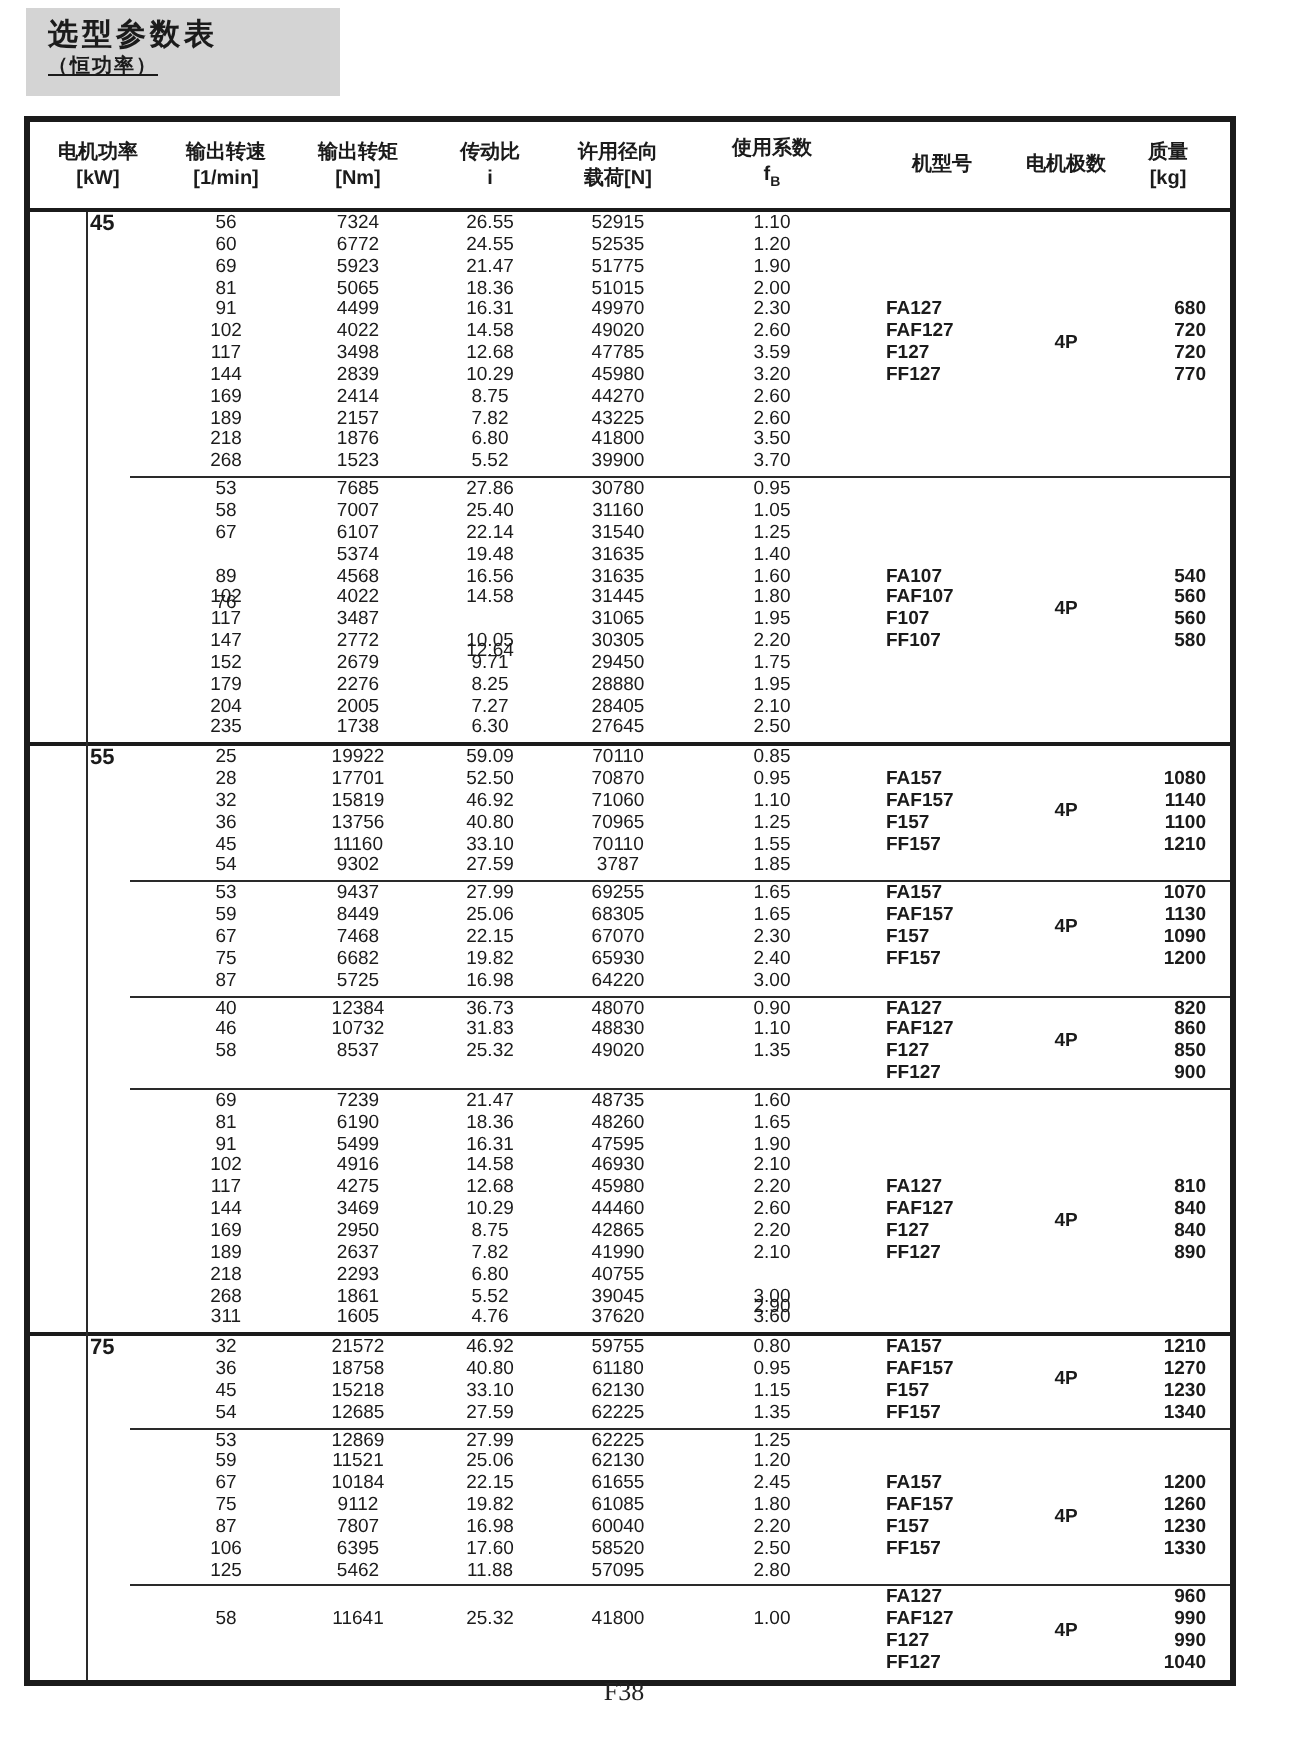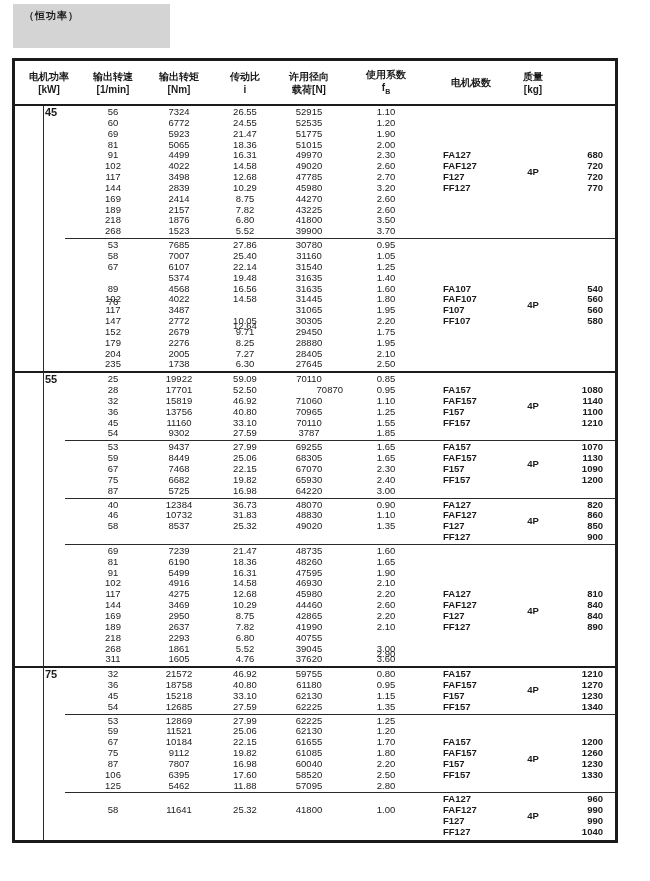--- a/index.html
+++ b/index.html
@@ -5,21 +5,21 @@
   html,body{margin:0;padding:0;background:#ffffff;}
   .page{
     position:relative;width:650px;height:881px;background:#ffffff;
     font-family:"Liberation Sans","DejaVu Sans",sans-serif;color:#1b1b1b;overflow:hidden;
   }
   .title-box{
     position:absolute;left:13px;top:4px;width:157px;height:44px;
     background:#d4d4d4;box-sizing:border-box;padding:5px 0 0 11px;
   }
   .title-main{font-size:15px;font-weight:bold;letter-spacing:2px;line-height:18px;}
-  .title-sub{font-size:10px;font-weight:bold;letter-spacing:1px;line-height:14px;}
+  .title-sub{font-size:10px;font-weight:bold;letter-spacing:1px;line-height:14px;text-decoration:underline;}
   .param-table{
     position:absolute;left:12px;top:58px;width:600px;
     border:3px solid #1b1b1b;background:#ffffff;
   }
   .thead{
     display:grid;height:43px;
     grid-template-columns:68px 60px 72px 60px 68px 86px 84px 40px 62px;
     border-bottom:2px solid #1b1b1b;align-content:center;
   }
   .th{
@@ -48,20 +48,21 @@
     position:absolute;left:12px;top:838px;width:600px;text-align:center;
     font-family:"Liberation Serif","DejaVu Serif",serif;font-size:13px;color:#222;
   }
 </style>
 </head>
 <body>
 
 <div class="page">
 
   <div class="title-box">
+    <div class="title-main">选型参数表</div>
     <div class="title-sub">（恒功率）</div>
   </div>
 
   <div class="param-table">
     <div class="thead">
       <div class="th">
         <span>电机功率</span>
         <span>[kW]</span>
       </div>
       <div class="th">
@@ -76,20 +77,23 @@
         <span>传动比</span>
         <span>i</span>
       </div>
       <div class="th">
         <span>许用径向</span>
         <span>载荷[N]</span>
       </div>
       <div class="th">
         <span>使用系数</span>
         <span><span>f</span><sub>B</sub></span>
+      </div>
+      <div class="th">
+        <span>机型号</span>
       </div>
       <div class="th">
         <span>电机极数</span>
       </div>
       <div class="th">
         <span>质量</span>
         <span>[kg]</span>
       </div>
     </div>
     <div class="tbody">
@@ -123,21 +127,21 @@
           <div class="cell" style="grid-area: 5 / 6;">2.30</div>
           <div class="cell" style="grid-area: 6 / 2;">102</div>
           <div class="cell" style="grid-area: 6 / 3;">4022</div>
           <div class="cell" style="grid-area: 6 / 4;">14.58</div>
           <div class="cell" style="grid-area: 6 / 5;">49020</div>
           <div class="cell" style="grid-area: 6 / 6;">2.60</div>
           <div class="cell" style="grid-area: 7 / 2;">117</div>
           <div class="cell" style="grid-area: 7 / 3;">3498</div>
           <div class="cell" style="grid-area: 7 / 4;">12.68</div>
           <div class="cell" style="grid-area: 7 / 5;">47785</div>
-          <div class="cell" style="grid-area: 7 / 6;">2.70</div>
+          <div class="cell" style="grid-area: 7 / 6;">3.59</div>
           <div class="cell" style="grid-area: 8 / 2;">144</div>
           <div class="cell" style="grid-area: 8 / 3;">2839</div>
           <div class="cell" style="grid-area: 8 / 4;">10.29</div>
           <div class="cell" style="grid-area: 8 / 5;">45980</div>
           <div class="cell" style="grid-area: 8 / 6;">3.20</div>
           <div class="cell" style="grid-area: 9 / 2;">169</div>
           <div class="cell" style="grid-area: 9 / 3;">2414</div>
           <div class="cell" style="grid-area: 9 / 4;">8.75</div>
           <div class="cell" style="grid-area: 9 / 5;">44270</div>
           <div class="cell" style="grid-area: 9 / 6;">2.60</div>
@@ -242,21 +246,21 @@
         <div class="block">
           <div class="cell power" style="grid-area: 1 / 1;">55</div>
           <div class="cell" style="grid-area: 1 / 2;">25</div>
           <div class="cell" style="grid-area: 1 / 3;">19922</div>
           <div class="cell" style="grid-area: 1 / 4;">59.09</div>
           <div class="cell" style="grid-area: 1 / 5;">70110</div>
           <div class="cell" style="grid-area: 1 / 6;">0.85</div>
           <div class="cell" style="grid-area: 2 / 2;">28</div>
           <div class="cell" style="grid-area: 2 / 3;">17701</div>
           <div class="cell" style="grid-area: 2 / 4;">52.50</div>
-          <div class="cell" style="grid-area: 2 / 5; text-align: right;">70870</div>
+          <div class="cell" style="grid-area: 2 / 5;">70870</div>
           <div class="cell" style="grid-area: 2 / 6;">0.95</div>
           <div class="cell" style="grid-area: 3 / 2;">32</div>
           <div class="cell" style="grid-area: 3 / 3;">15819</div>
           <div class="cell" style="grid-area: 3 / 4;">46.92</div>
           <div class="cell" style="grid-area: 3 / 5;">71060</div>
           <div class="cell" style="grid-area: 3 / 6;">1.10</div>
           <div class="cell" style="grid-area: 4 / 2;">36</div>
           <div class="cell" style="grid-area: 4 / 3;">13756</div>
           <div class="cell" style="grid-area: 4 / 4;">40.80</div>
           <div class="cell" style="grid-area: 4 / 5;">70965</div>
@@ -454,21 +458,21 @@
           <div class="cell" style="grid-area: 1 / 6;">1.25</div>
           <div class="cell" style="grid-area: 2 / 2;">59</div>
           <div class="cell" style="grid-area: 2 / 3;">11521</div>
           <div class="cell" style="grid-area: 2 / 4;">25.06</div>
           <div class="cell" style="grid-area: 2 / 5;">62130</div>
           <div class="cell" style="grid-area: 2 / 6;">1.20</div>
           <div class="cell" style="grid-area: 3 / 2;">67</div>
           <div class="cell" style="grid-area: 3 / 3;">10184</div>
           <div class="cell" style="grid-area: 3 / 4;">22.15</div>
           <div class="cell" style="grid-area: 3 / 5;">61655</div>
-          <div class="cell" style="grid-area: 3 / 6;">1.70</div>
+          <div class="cell" style="grid-area: 3 / 6;">2.45</div>
           <div class="cell" style="grid-area: 4 / 2;">75</div>
           <div class="cell" style="grid-area: 4 / 3;">9112</div>
           <div class="cell" style="grid-area: 4 / 4;">19.82</div>
           <div class="cell" style="grid-area: 4 / 5;">61085</div>
           <div class="cell" style="grid-area: 4 / 6;">1.80</div>
           <div class="cell" style="grid-area: 5 / 2;">87</div>
           <div class="cell" style="grid-area: 5 / 3;">7807</div>
           <div class="cell" style="grid-area: 5 / 4;">16.98</div>
           <div class="cell" style="grid-area: 5 / 5;">60040</div>
           <div class="cell" style="grid-area: 5 / 6;">2.20</div>
@@ -505,14 +509,15 @@
           <div class="cell model" style="grid-area: 4 / 7;">FF127</div>
           <div class="cell poles" style="grid-area: 1 / 8 / span 4;">4P</div>
           <div class="cell mass" style="grid-area: 1 / 9;">960</div>
           <div class="cell mass" style="grid-area: 2 / 9;">990</div>
           <div class="cell mass" style="grid-area: 3 / 9;">990</div>
           <div class="cell mass" style="grid-area: 4 / 9;">1040</div>
         </div>
       </div>
   </div>
 
+  <div class="footer">F38</div>
 
 </div>
 
 </body></html>

